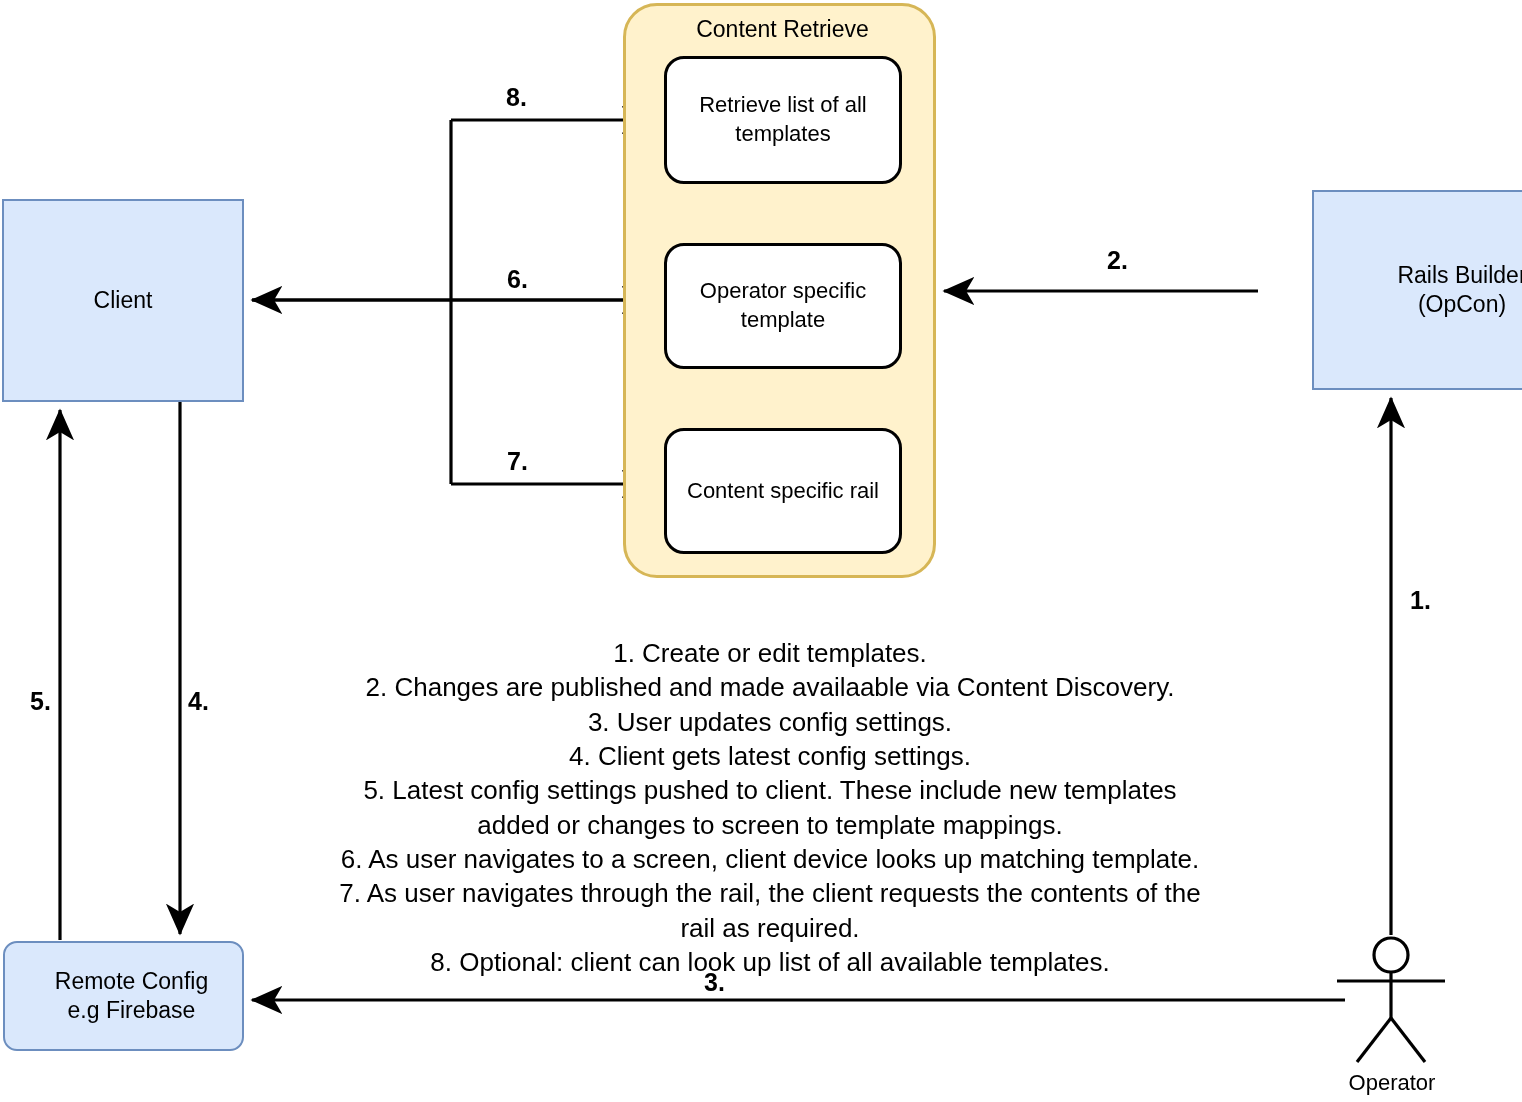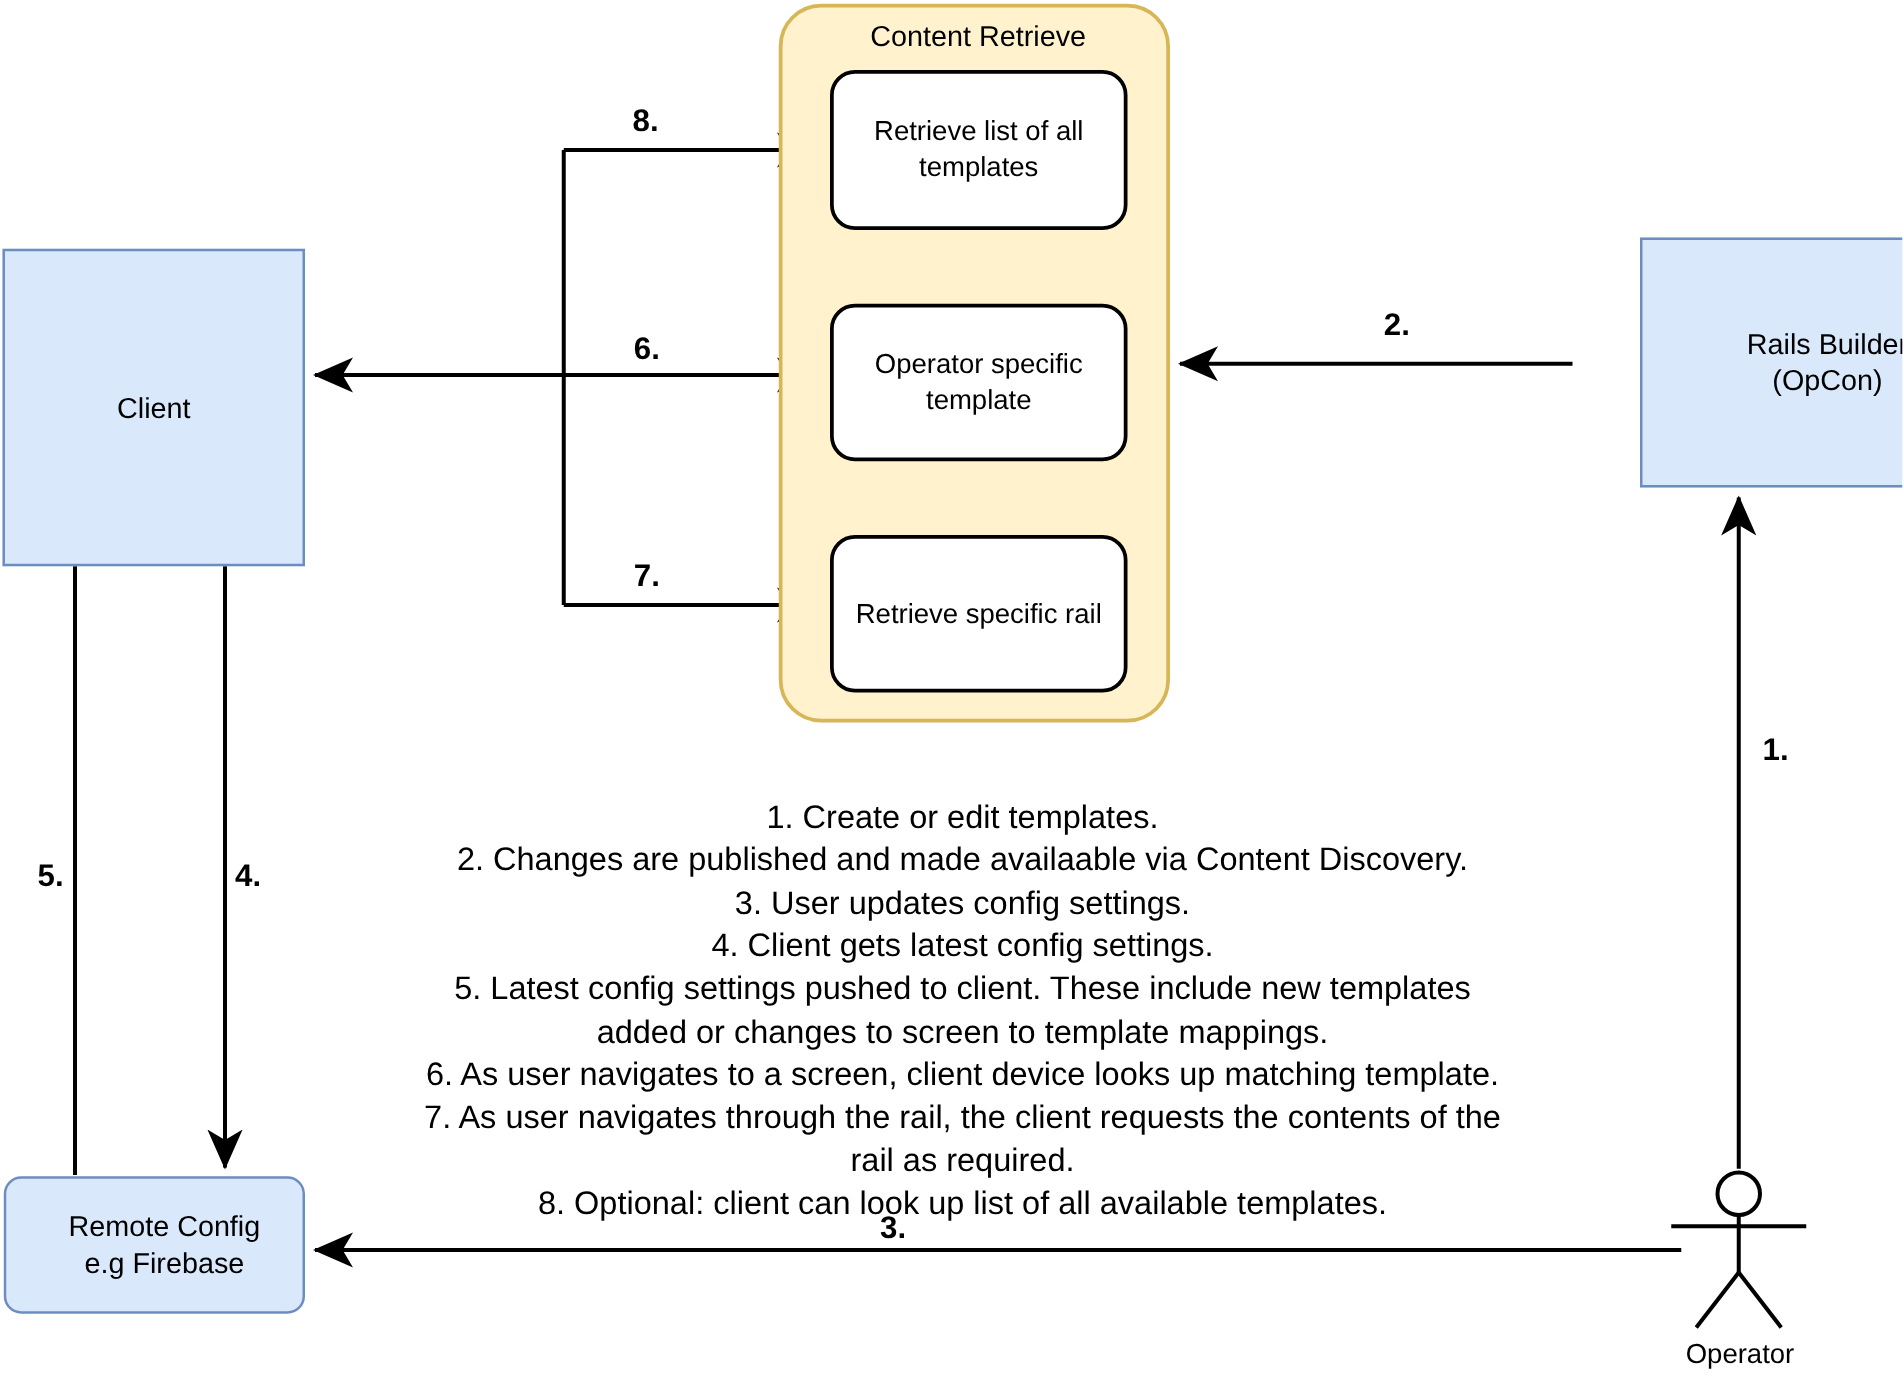--- a/index.html
+++ b/index.html
@@ -159,21 +159,21 @@
 
     <g>
       <circle cx="1391" cy="955" r="17" stroke="#000000" stroke-width="3.2" fill="none"></circle>
       <path d="M1391,972 L1391,1018" stroke="#000000" stroke-width="3.2" fill="none"></path>
       <path d="M1337,981 L1445,981" stroke="#000000" stroke-width="3.2" fill="none"></path>
       <path d="M1391,1018 L1357,1062" stroke="#000000" stroke-width="3.2" fill="none"></path>
       <path d="M1391,1018 L1425,1062" stroke="#000000" stroke-width="3.2" fill="none"></path>
     </g>
   </svg>
 
-  <div class="node blue-box" id="client-node" style="left:2px; top:199px; width:242px; height:254px;">
+  <div class="node blue-box" id="client-node" style="left:2px; top:199px; width:242px; height:203px;">
     <span>Client</span>
   </div>
 
   <div class="node blue-box rounded" id="remote-config-node" style="left:3px; top:941px; width:241px; height:110px;padding-left:16px;">
     <span style="white-space:pre-line;">Remote Config
 e.g Firebase</span>
   </div>
 
   <div class="node blue-box" id="rails-builder-node" style="left:1312px; top:190px; width:300px; height:200px;">
     <span style="white-space:pre-line;">Rails Builder
@@ -187,21 +187,21 @@
 
     <div class="cd-item" style="top:50px; height:128px;">
       <span>Retrieve list of all templates</span>
     </div>
 
     <div class="cd-item" style="top:237px; height:126px;">
       <span>Operator specific template</span>
     </div>
 
     <div class="cd-item" style="top:422px; height:126px;">
-      <span>Retrieve specific rail</span>
+      <span>Content specific rail</span>
     </div>
   </div>
 
   <div class="edge-label" style="left:506px; top:83px;">8.</div>
   <div class="edge-label" style="left:507px; top:265px;">6.</div>
   <div class="edge-label" style="left:507px; top:447px;">7.</div>
   <div class="edge-label" style="left:1107px; top:246px;">2.</div>
   <div class="edge-label" style="left:1410px; top:586px;">1.</div>
   <div class="edge-label" style="left:704px; top:968px;">3.</div>
   <div class="edge-label" style="left:188px; top:687px;">4.</div>

